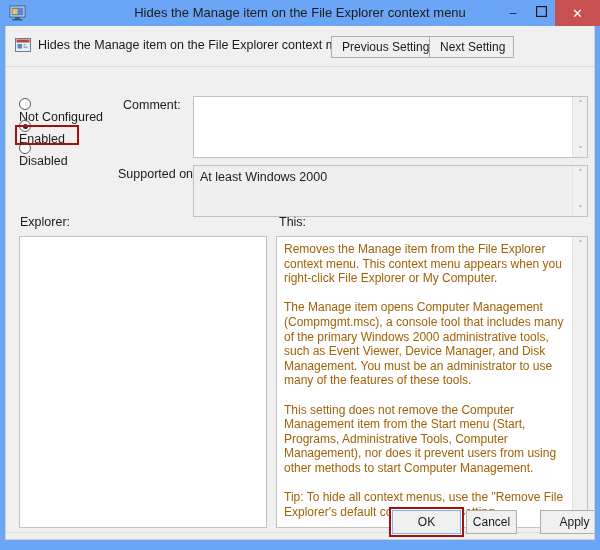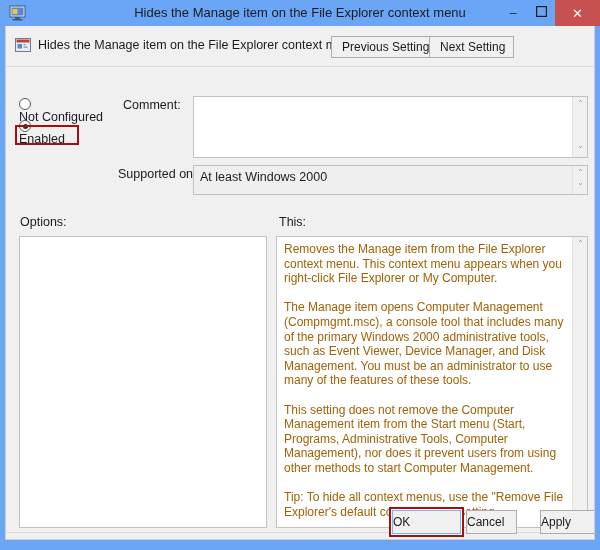--- a/index.html
+++ b/index.html
@@ -178,21 +178,21 @@
   .textbox {
     position: absolute;
     box-sizing: border-box;
     border: 1px solid #c2c2c2;
     background: #ffffff;
     font-size: 12.5px;
     color: #1b1b1b;
     overflow: hidden;
   }
   #box-comment { left: 187px; top: 70px; width: 395px; height: 62px; }
-  #box-supported { left: 187px; top: 139px; width: 395px; height: 30px; background: #efefef; }
+  #box-supported { left: 187px; top: 139px; width: 395px; height: 52px; background: #efefef; }
   .tb-text {
     position: absolute;
     left: 6px; top: 4px;
     font-size: 12.5px;
     color: #1b1b1b;
     white-space: nowrap;
   }
 
   
   .vsb {
@@ -248,21 +248,21 @@
     position: absolute;
     top: 484px;
     height: 24px;
     background: #f0f0f0;
     border: 1px solid #adadad;
     font-family: "Liberation Sans", sans-serif;
     font-size: 12px;
     color: #1b1b1b;
     box-sizing: border-box;
     line-height: 22px;
-    text-align: left;
+    text-align: center;
     white-space: nowrap;
   }
   #btn-ok     { left: 386px; width: 69px; border: 1px solid #7eb4ea; outline: 1px solid #ffffff; }
   #btn-cancel { left: 460px; width: 51px; }
   #btn-apply  { left: 534px; width: 69px; }
   
   .annot-ok {
     position: absolute;
     left: 383px; top: 481px;
     width: 75px; height: 30px;
@@ -323,20 +323,24 @@
 
     <div class="radio-group">
       <div class="radio-row">
         <span class="dot"></span>
         <span class="rlabel">Not Configured</span>
       </div>
       <div class="radio-row checked">
         <span class="dot"></span>
         <span class="rlabel">Enabled</span>
       </div>
+      <div class="radio-row">
+        <span class="dot"></span>
+        <span class="rlabel">Disabled</span>
+      </div>
     </div>
     <div class="annot-enabled"></div>
 
     <div class="field-label" id="lbl-comment">Comment:</div>
     <div class="textbox" id="box-comment">
       <div class="tb-text"></div>
       <div class="vsb">
         <div class="arrow up">˄</div>
         <div class="arrow down">˅</div>
       </div>
@@ -344,21 +348,21 @@
 
     <div class="field-label" id="lbl-supported">Supported on:</div>
     <div class="textbox" id="box-supported">
       <div class="tb-text">At least Windows 2000</div>
       <div class="vsb">
         <div class="arrow up">˄</div>
         <div class="arrow down">˅</div>
       </div>
     </div>
 
-    <div class="field-label" id="lbl-options">Options:</div>
+    <div class="field-label" id="lbl-options">Explorer:</div>
     <div class="field-label" id="lbl-help">This:</div>
 
     <div class="panel" id="panel-options">
       <div class="help-text"></div>
     </div>
 
     <div class="panel" id="panel-help">
       <div class="help-text">Removes the Manage item from the File Explorer context menu. This context menu appears when you right-click File Explorer or My Computer.
 
 The Manage item opens Computer Management (Compmgmt.msc), a console tool that includes many of the primary Windows 2000 administrative tools, such as Event Viewer, Device Manager, and Disk Management. You must be an administrator to use many of the features of these tools.

